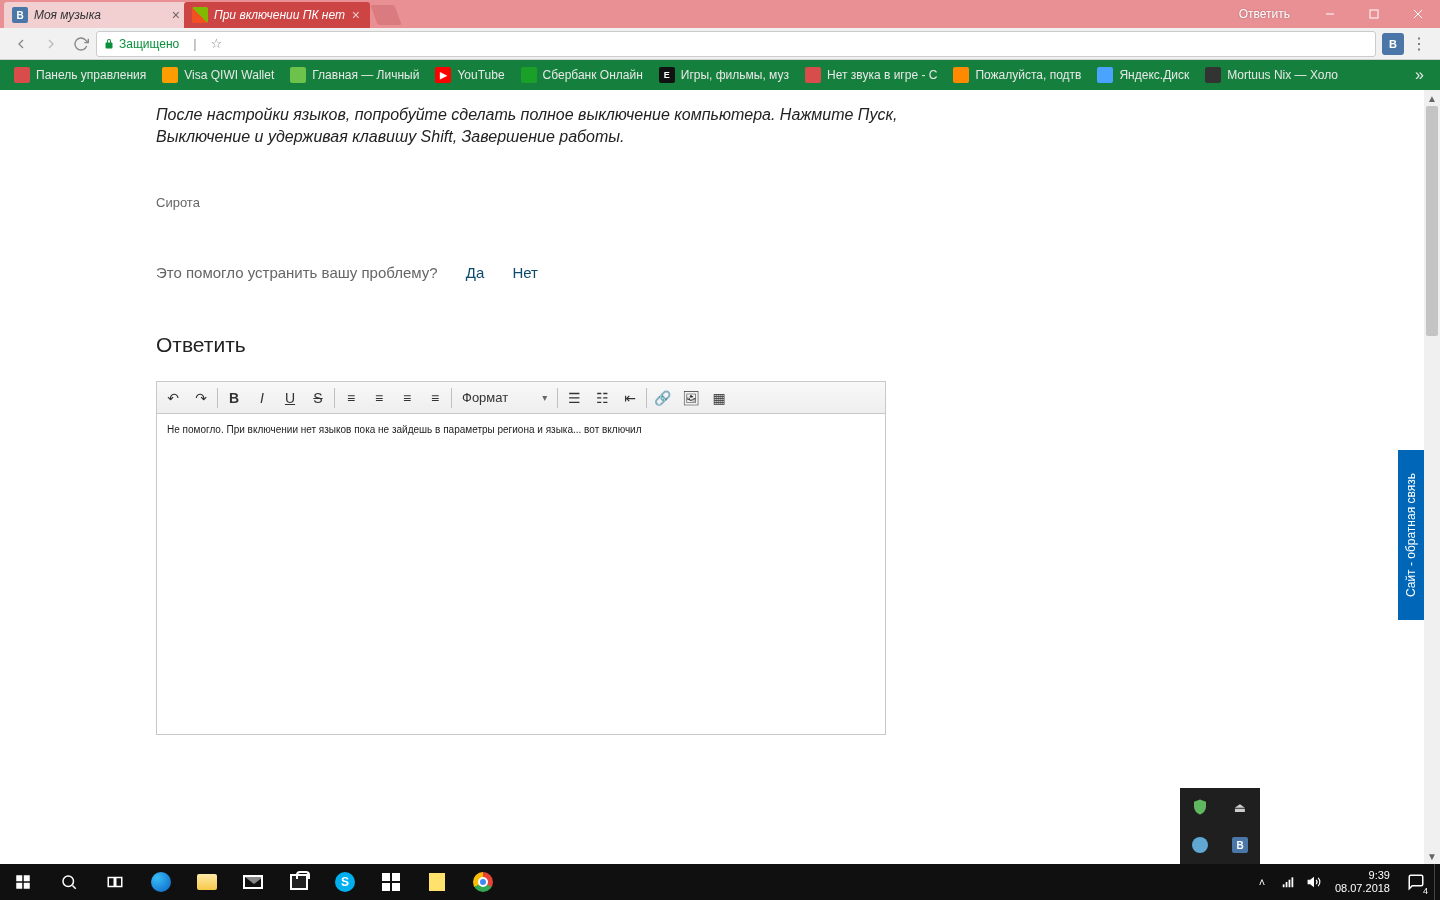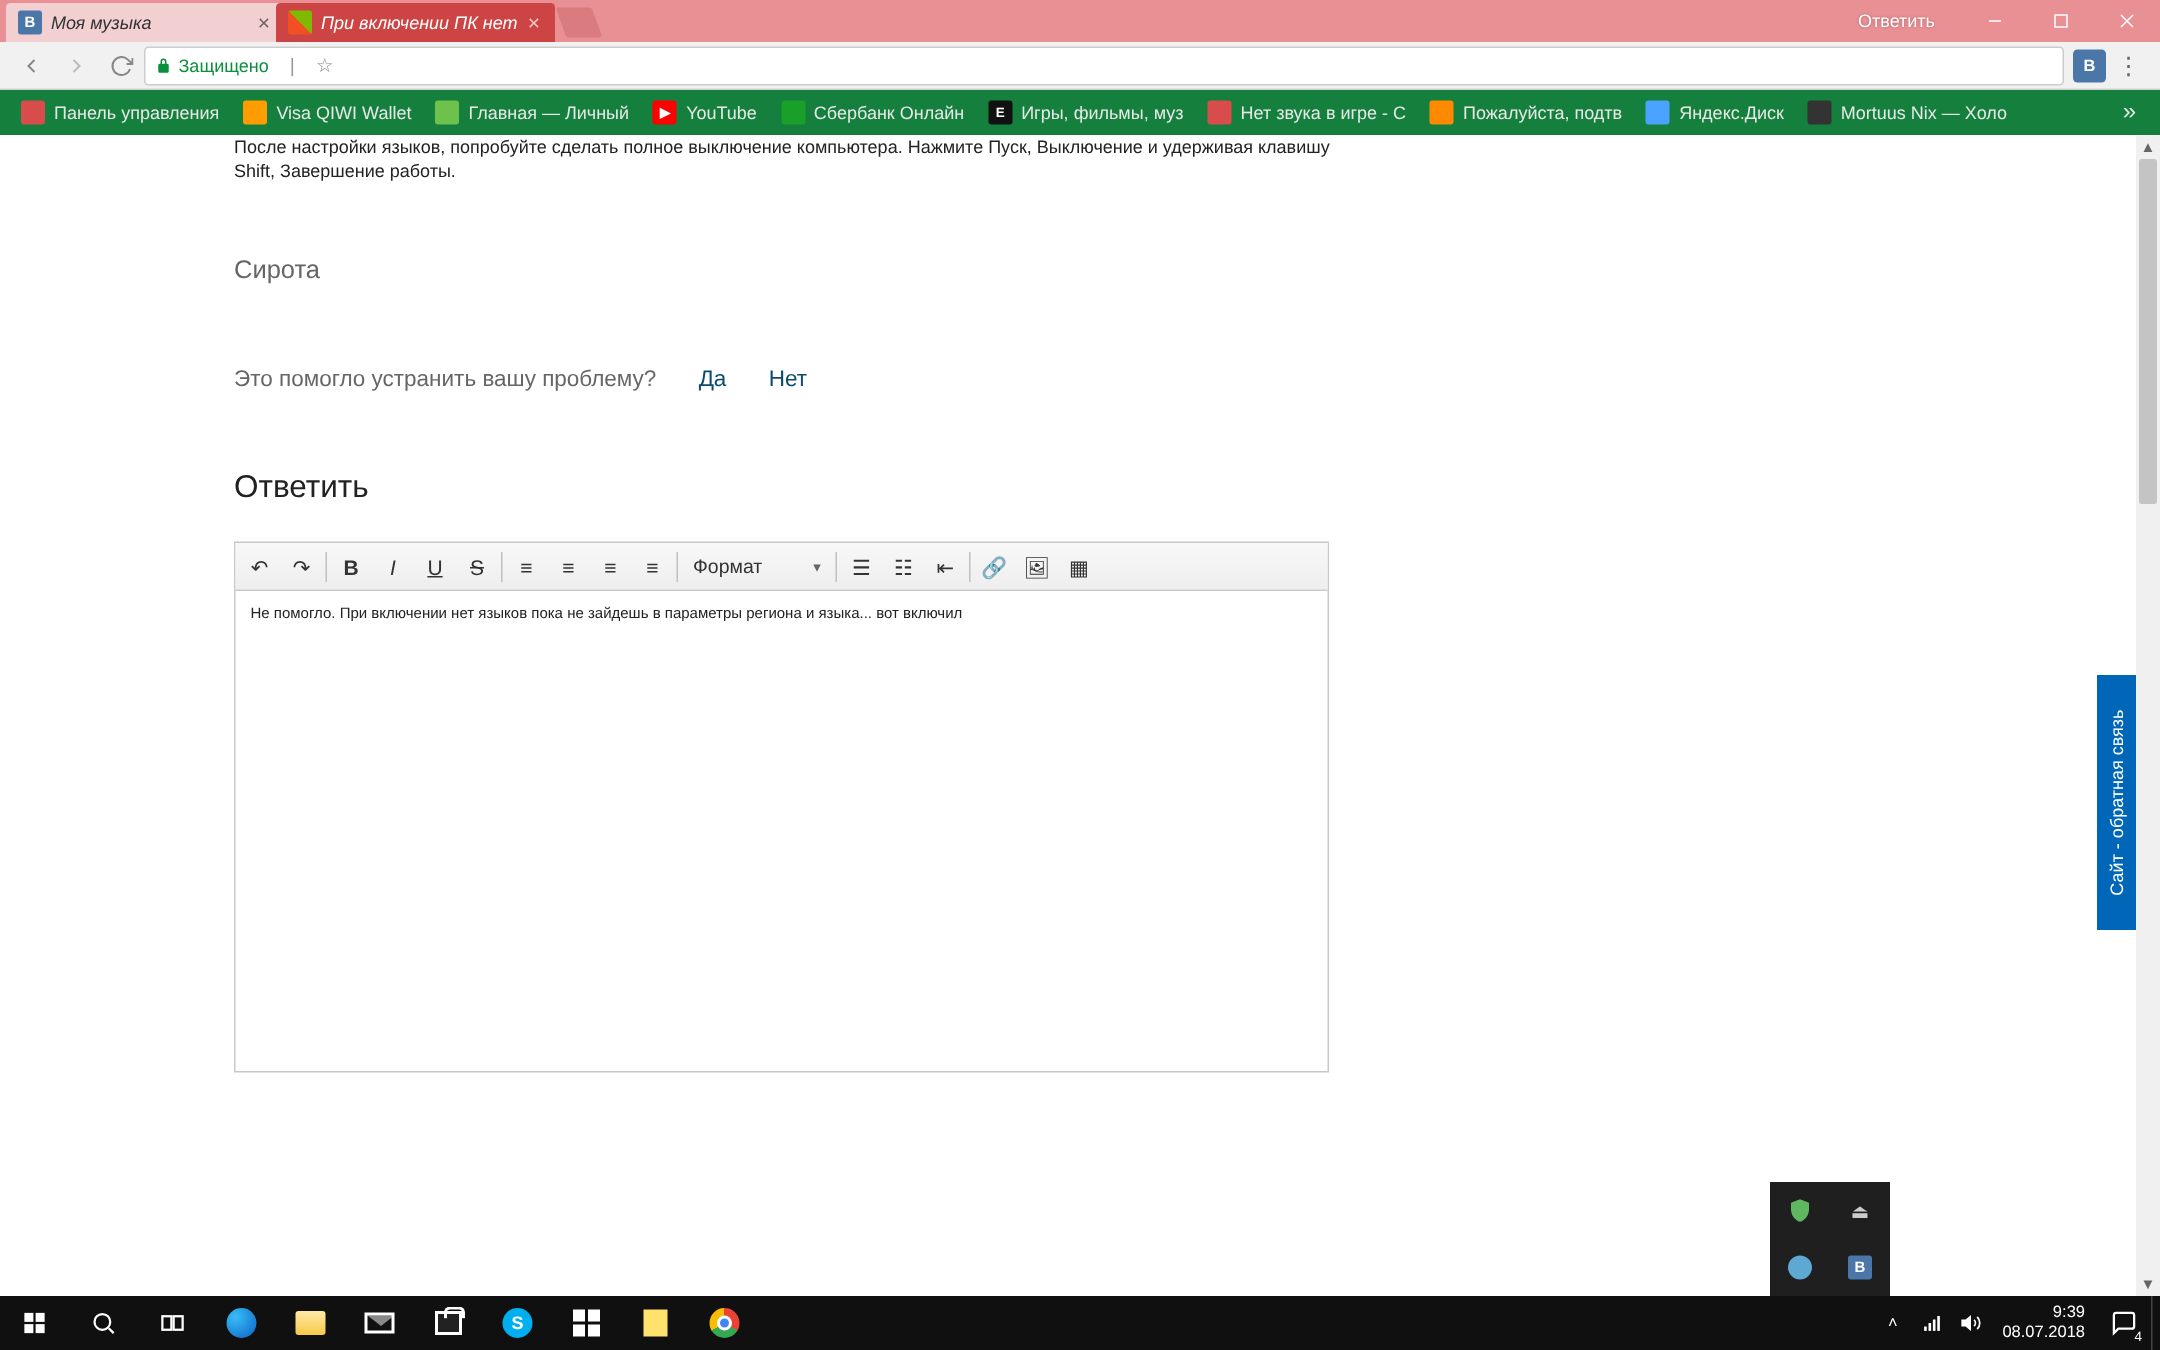--- a/index.html
+++ b/index.html
@@ -38,22 +38,22 @@
 .menu-dots { width:30px; display:flex; align-items:center; justify-content:center; color:#666;}
 
 .bookbar { background:#15803d; height:30px; display:flex; align-items:center; padding:0 6px; overflow:hidden;}
 .bm { display:flex; align-items:center; color:#e8e8e8; font-size:12px; padding:0 8px; height:100%; white-space:nowrap; }
 .bm-ico { width:16px; height:16px; margin-right:6px; border-radius:2px; flex-shrink:0; display:flex; align-items:center; justify-content:center; font-size:9px; font-weight:bold;}
 .bookbar-more { color:#e8e8e8; margin-left:auto; padding:0 10px;}
 
 
 .viewport { position:absolute; top:90px; left:0; right:16px; bottom:36px; overflow:hidden; background:#fff;}
 .page { padding-left:156px; padding-top:0; }
-.answer-text { font-size:12px; color:#222; line-height:1.35; max-width:760px; }
-.sig { font-size:17px; color:#666; margin-top:48px;}
+.answer-text { font-size:16px; color:#222; line-height:1.35; max-width:760px; margin-top:14px;font-style:italic;}
+.sig { font-size:13px; color:#666; margin-top:48px;}
 .reply-btn { display:inline-flex; align-items:center; justify-content:center; background:#0067b8; color:#fff; font-size:15px; height:36px; padding:0 32px; margin-top:56px; border:none;}
 .more-actions { display:inline-block; color:#0067b8; letter-spacing:3px; font-size:18px; margin-left:30px; vertical-align:middle;}
 .helpful { margin-top:54px; font-size:15px; color:#666;}
 .helpful a { color:#0c4a6e; text-decoration:none; margin-left:24px;}
 .reply-hdr { font-size:21px; font-weight:400; color:#222; margin-top:52px;}
 .quote-row { display:flex; align-items:center; margin-top:40px;}
 .chk { width:20px; height:20px; border:2px solid #222; margin-right:12px;}
 .quote-label { font-size:15px; color:#222;}
 
 .editor { margin-top:24px; width:730px; border:1px solid #c8c8c8;}

